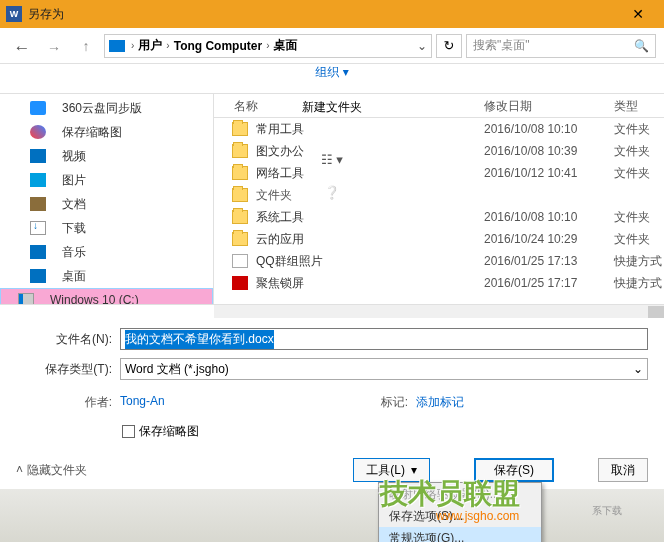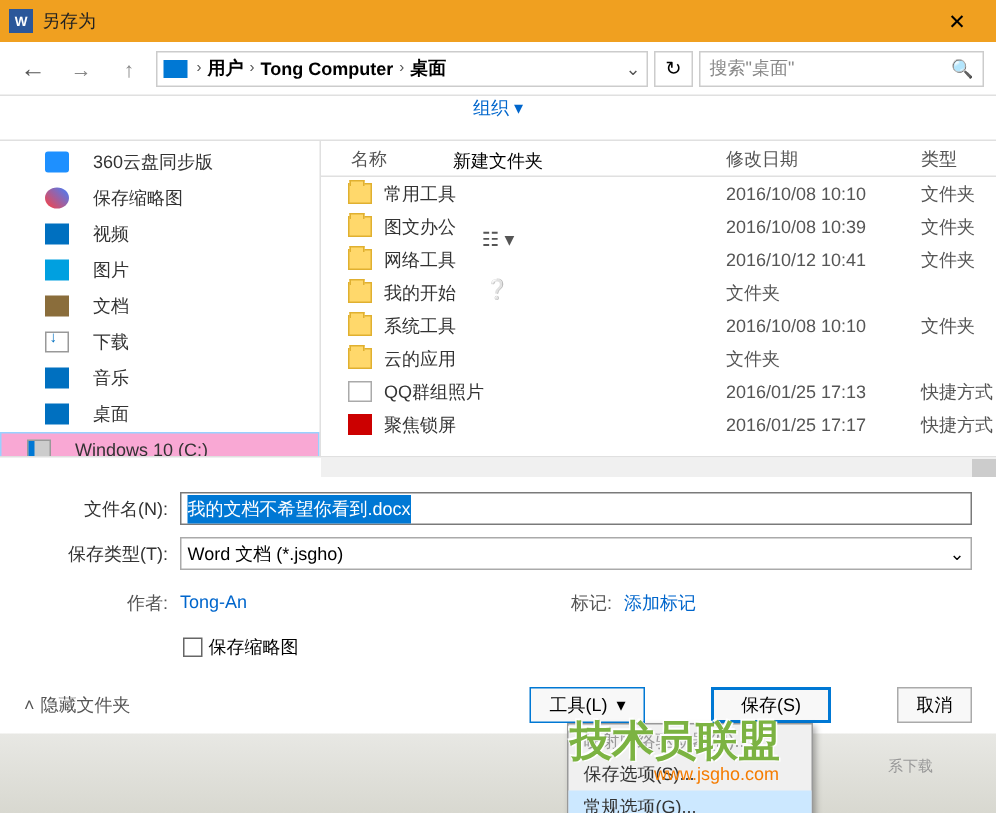--- a/index.html
+++ b/index.html
@@ -199,32 +199,32 @@
           <div class="fkind">文件夹</div>
         </div>
         <div class="row">
           <div class="ficon folder"></div>
           <div class="fname">网络工具</div>
           <div class="fdate">2016/10/12 10:41</div>
           <div class="fkind">文件夹</div>
         </div>
         <div class="row">
           <div class="ficon folder"></div>
-          <div class="fname">我的开始</div>
           <div class="fkind">文件夹</div>
         </div>
         <div class="row">
           <div class="ficon folder"></div>
           <div class="fname">系统工具</div>
           <div class="fdate">2016/10/08 10:10</div>
           <div class="fkind">文件夹</div>
         </div>
         <div class="row">
           <div class="ficon folder"></div>
           <div class="fname">云的应用</div>
+          <div class="fdate">2016/10/24 10:29</div>
           <div class="fkind">文件夹</div>
         </div>
         <div class="row">
           <div class="ficon shortcut"></div>
           <div class="fname">QQ群组照片</div>
           <div class="fdate">2016/01/25 17:13</div>
           <div class="fkind">快捷方式</div>
         </div>
         <div class="row">
           <div class="ficon shortcut2"></div>

